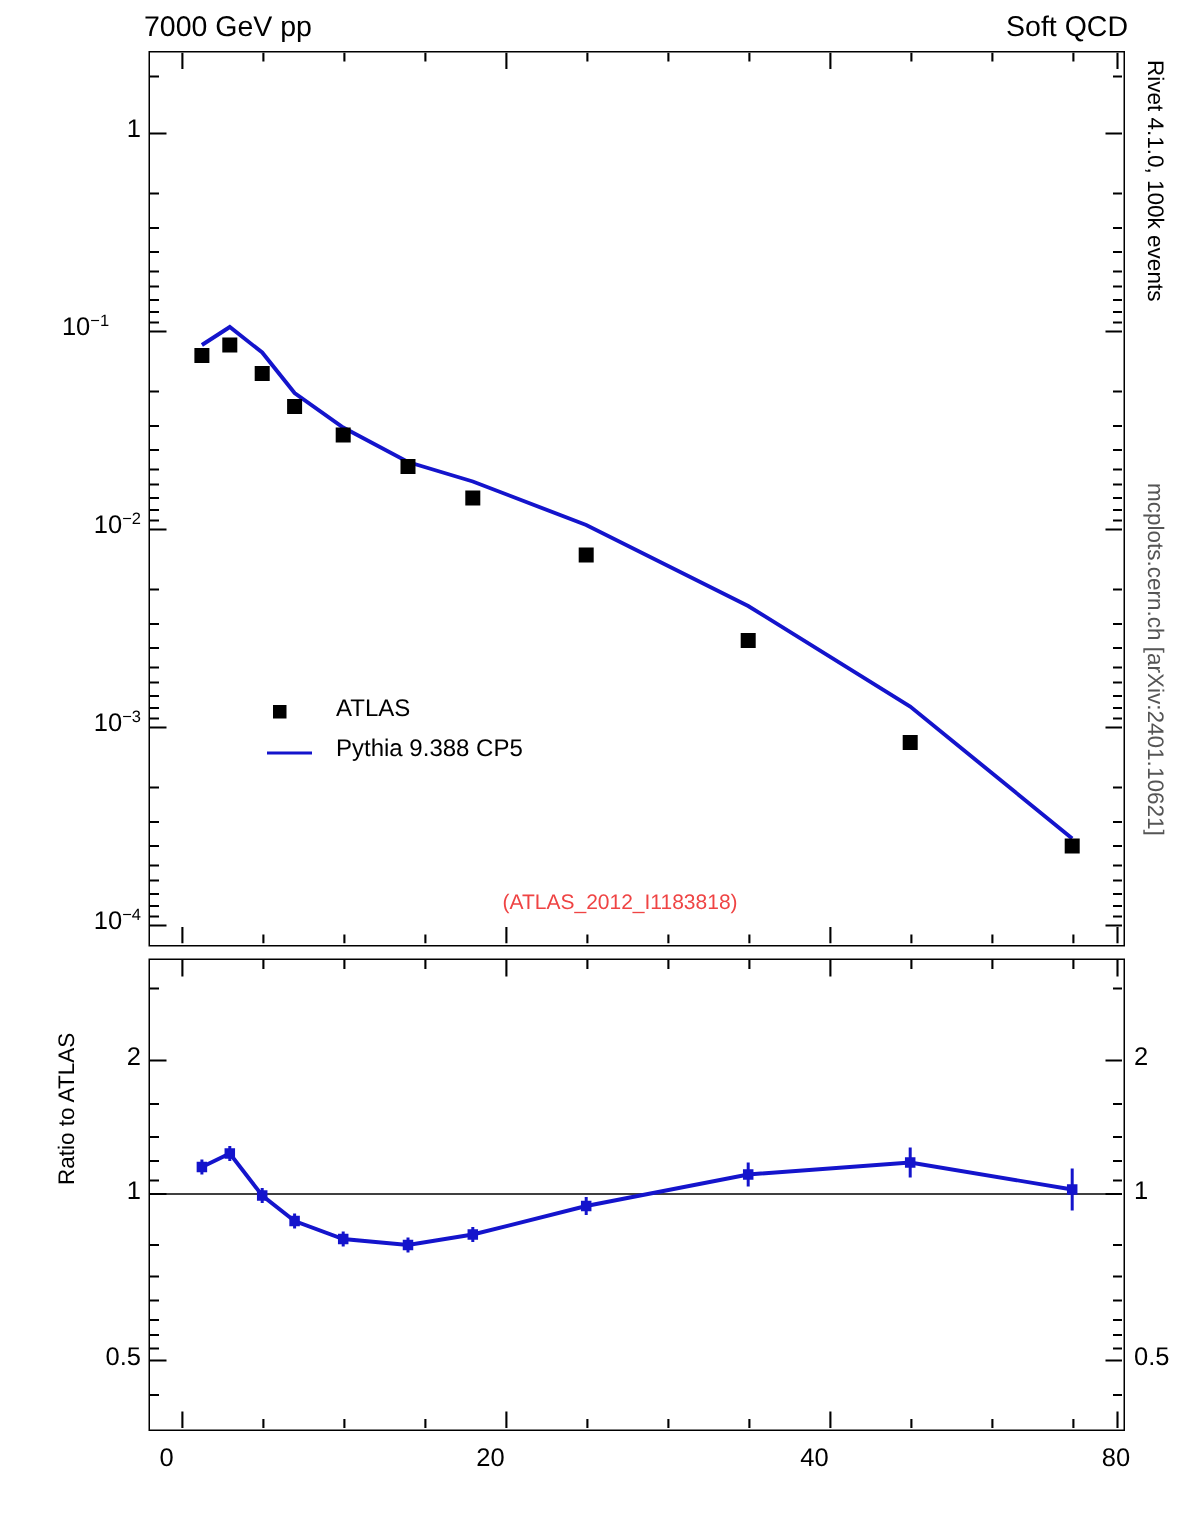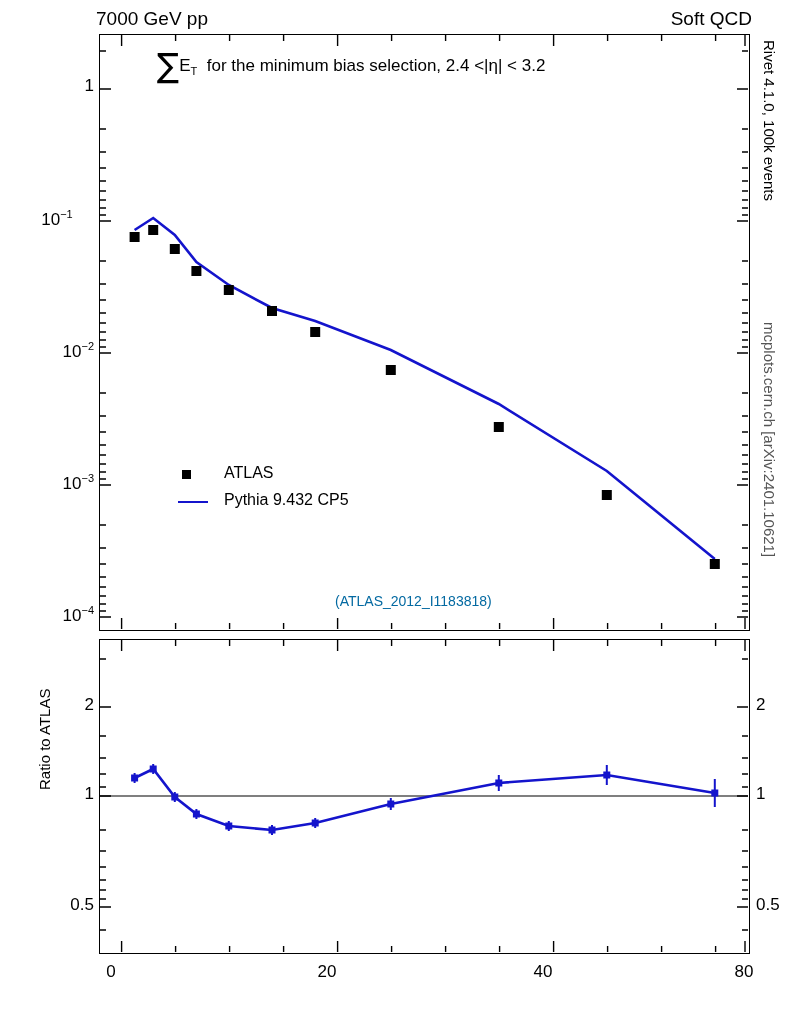--- a/index.html
+++ b/index.html
@@ -102,21 +102,21 @@
   .leg-line {
     position: absolute; left: -4px; top: 11px;
     width: 30px; height: 2.4px; background: #1414cc;
   }
   .leg-txt { position: absolute; left: 42px; top: 1px; white-space: nowrap; }
 
   
   #watermark {
     left: 318px; top: 592px;
     font-size: 14px;
-    color: #0369a1;
+    color: #ef4444;
     white-space: nowrap;
   }
 
   
   #ratio-ytitle {
     left: 20px; top: 790px;
     font-size: 15px;
     transform: rotate(-90deg);
     transform-origin: 0 0;
     white-space: nowrap;
@@ -170,32 +170,29 @@
         <rect x="123.8" y="250" width="10" height="10"></rect>
         <rect x="167.0" y="271" width="10" height="10"></rect>
         <rect x="210.2" y="292" width="10" height="10"></rect>
         <rect x="285.8" y="330" width="10" height="10"></rect>
         <rect x="393.8" y="387" width="10" height="10"></rect>
         <rect x="501.8" y="455" width="10" height="10"></rect>
         <rect x="609.8" y="524" width="10" height="10"></rect>
       </g>
     </svg>
 
-    <div class="abs nosel" id="plot-title" style="left:57px; top:14px;">
-      <span class="sigma">∑</span><span>E</span><span class="sub">T</span>&nbsp;&nbsp;<span>for the minimum bias selection, 2.4 &lt;|η| &lt; 3.2</span>
-    </div>
 
     <div class="abs nosel" id="legend" style="left:82px; top:428px;">
       <div class="leg-row">
         <span class="leg-marker"></span>
         <span class="leg-txt">ATLAS</span>
       </div>
       <div class="leg-row">
         <span class="leg-line"></span>
-        <span class="leg-txt">Pythia 9.432 CP5</span>
+        <span class="leg-txt">Pythia 9.388 CP5</span>
       </div>
     </div>
 
     <div class="abs nosel" id="watermark" style="left:235px; top:558px;">(ATLAS_2012_I1183818)</div>
   </div>
 
   <div class="abs nosel" style="left:0px; top:0px; width:78px; height:640px;">
     <div class="ylab" style="top:76px; width:74px;"><span>1</span></div>
     <div class="ylab" style="top:208px; width:74px;text-align:center;"><span>10</span><span class="sup">−1</span></div>
     <div class="ylab" style="top:340px; width:74px;"><span>10</span><span class="sup">−2</span></div>

